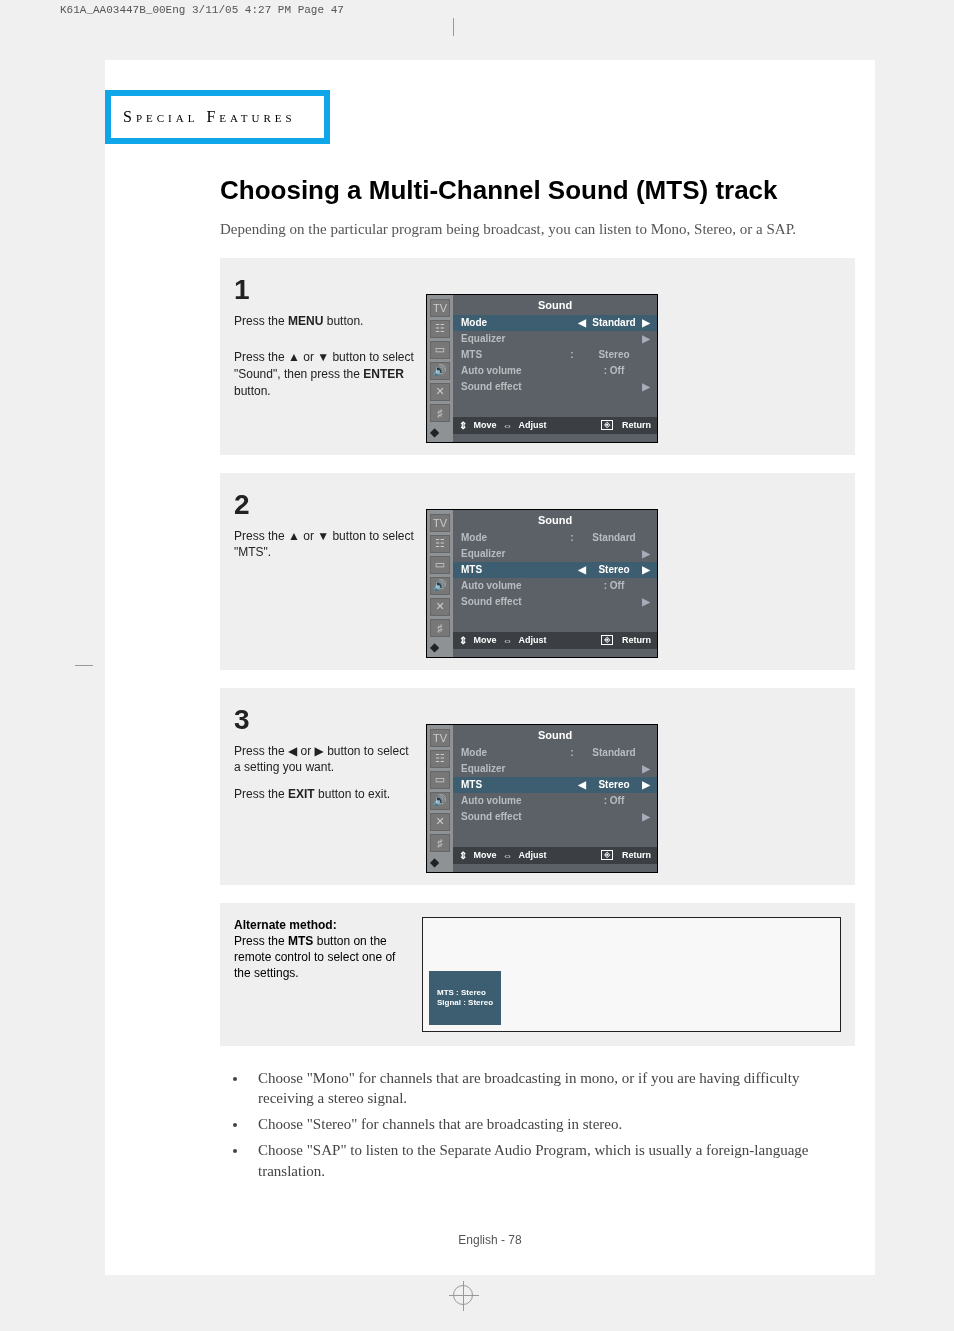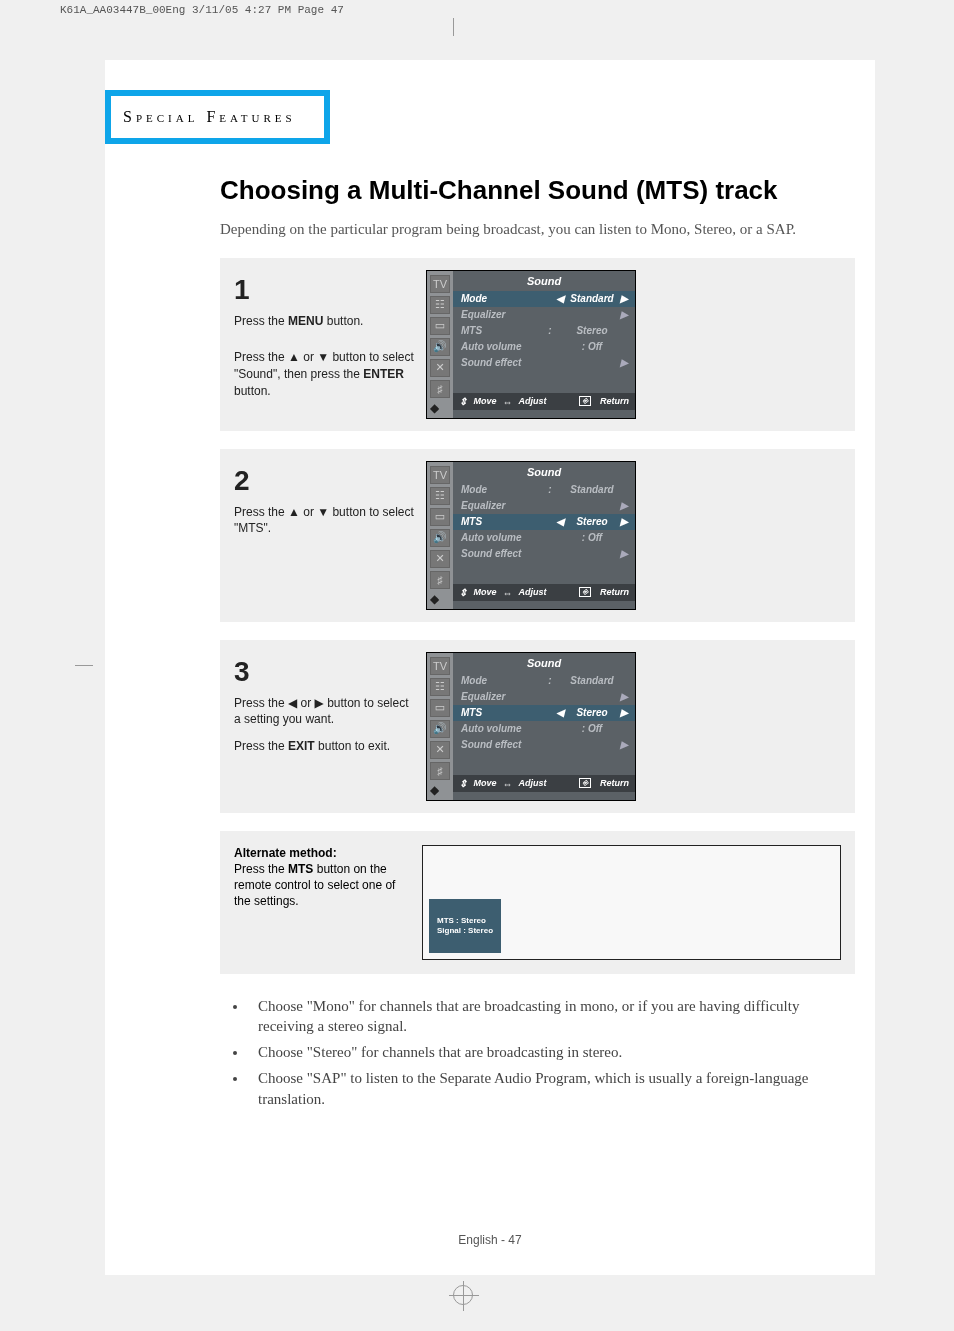--- a/index.html
+++ b/index.html
@@ -94,24 +94,25 @@
     line-height: 1.4;
   }
   .step-num {
     font-family: "Arial Black", Arial, sans-serif;
     font-weight: 900;
     font-size: 28px;
     margin-bottom: 4px;
   }
   .bold { font-weight: 700; }
   .osd {
-    width: 210px;
+    width: 232px;
     display: flex;
     border: 1px solid #000;
     background: #000;
+    margin-top: 24px;
   }
   .osd-icons {
     width: 26px;
     background: #8f9295;
     display: flex;
     flex-direction: column;
     align-items: center;
     padding-top: 4px;
     gap: 3px;
   }
@@ -128,21 +129,20 @@
     width: 20px; height: 14px;
     font-size: 12px; color:#222; background:none; border:none;
   }
   .osd-body {
     flex: 1;
     background: #5b6166;
     color: #b9bdc2;
     font-size: 10px;
     font-weight: 700;
     padding: 0;
-    font-style: italic;
   }
   .osd-title {
     text-align: center;
     color: #fff;
     padding: 4px 0;
     font-size: 11px;
   }
   .osd-row {
     display: flex;
     align-items: center;
@@ -448,14 +448,14 @@
       </div>
     </div>
 
     <ul class="notes">
       <li>Choose "Mono" for channels that are broadcasting in mono, or if you are having difficulty receiving a stereo signal.</li>
       <li>Choose "Stereo" for channels that are broadcasting in stereo.</li>
       <li>Choose "SAP" to listen to the Separate Audio Program, which is usually a foreign-language translation.</li>
     </ul>
   </div>
 
-  <div class="page-foot">English - 47</div>
+  <div class="page-foot">English - 78</div>
 </div>
 
 </body></html>

